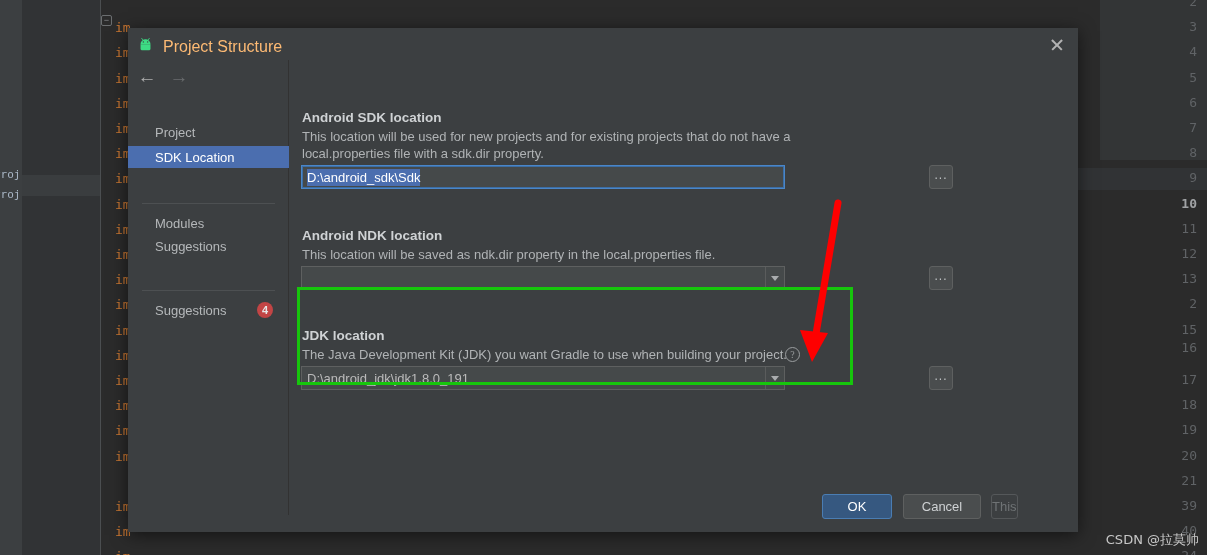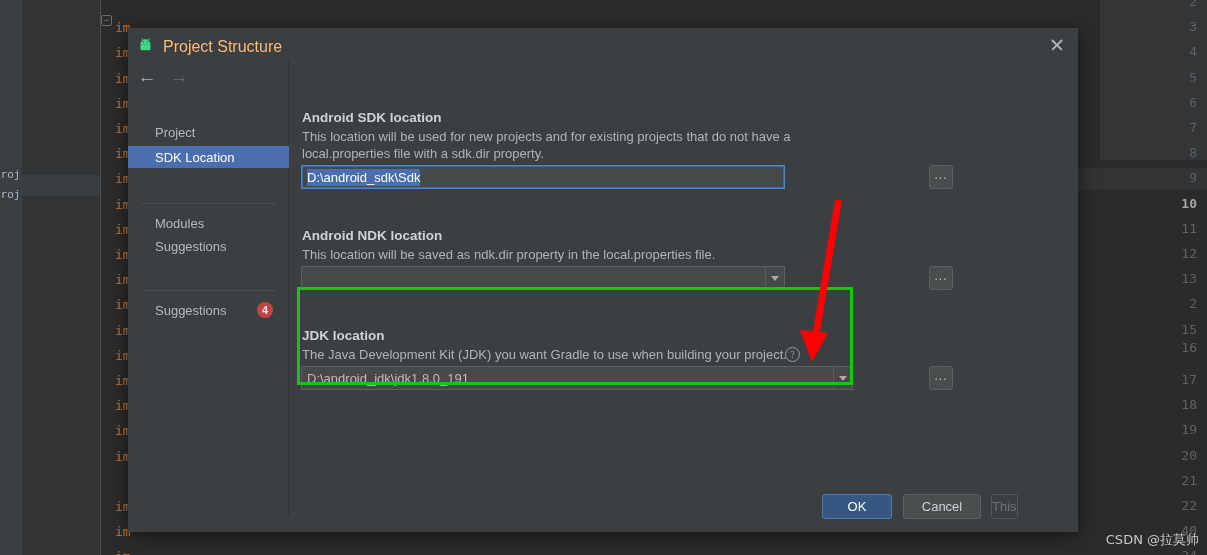--- a/index.html
+++ b/index.html
@@ -367,21 +367,21 @@
       <div class="gutter-line" style="top: 246px;">12</div>
       <div class="gutter-line" style="top: 271.2px;">13</div>
       <div class="gutter-line" style="top: 296.4px;">2</div>
       <div class="gutter-line" style="top: 321.6px;">15</div>
       <div class="gutter-line" style="top: 340px;">16</div>
       <div class="gutter-line" style="top: 372px;">17</div>
       <div class="gutter-line" style="top: 397.2px;">18</div>
       <div class="gutter-line" style="top: 422.4px;">19</div>
       <div class="gutter-line" style="top: 447.6px;">20</div>
       <div class="gutter-line" style="top: 472.8px;">21</div>
-      <div class="gutter-line" style="top: 498px;">22</div>
+      <div class="gutter-line" style="top: 498px;">39</div>
       <div class="gutter-line" style="top: 523.2px;">40</div>
       <div class="gutter-line" style="top: 548.4px;">24</div>
     </div>
   <div id="code-host">
       <div class="code-line kw" style="left: 115px; top: 20.2px;">im</div>
       <div class="code-line kw" style="left: 115px; top: 45.4px;">im</div>
       <div class="code-line kw" style="left: 115px; top: 70.6px;">im</div>
       <div class="code-line kw" style="left: 115px; top: 95.8px;">im</div>
       <div class="code-line kw" style="left: 115px; top: 121px;">im</div>
       <div class="code-line kw" style="left: 115px; top: 146.2px;">im</div>
@@ -471,21 +471,21 @@
         <span></span>
         <span class="combo-arrow">
             <i></i>
           </span>
       </div>
       <div class="browse-btn" style="left:639px; top:206px">...</div>
 
       <div class="section-title" style="left:12px; top:268px">JDK location</div>
       <div class="section-desc" style="left:12px; top:286px; width:560px">The Java Development Kit (JDK) you want Gradle to use when building your project.</div>
       <div class="info-icon" style="left:495px; top:287px">?</div>
-      <div class="textfield" style="left:11px; top:306px; width:552px">
+      <div class="textfield" style="left:11px; top:306px; width:484px">
         <span>D:\android_jdk\jdk1.8.0_191</span>
         <span class="combo-arrow">
             <i></i>
           </span>
       </div>
       <div class="browse-btn" style="left:639px; top:306px">...</div>
     </div>
 
     <div class="btn btn-primary" style="left:694px; top:466px; width:70px">OK</div>
     <div class="btn btn-normal" style="left:775px; top:466px; width:78px">Cancel</div>

